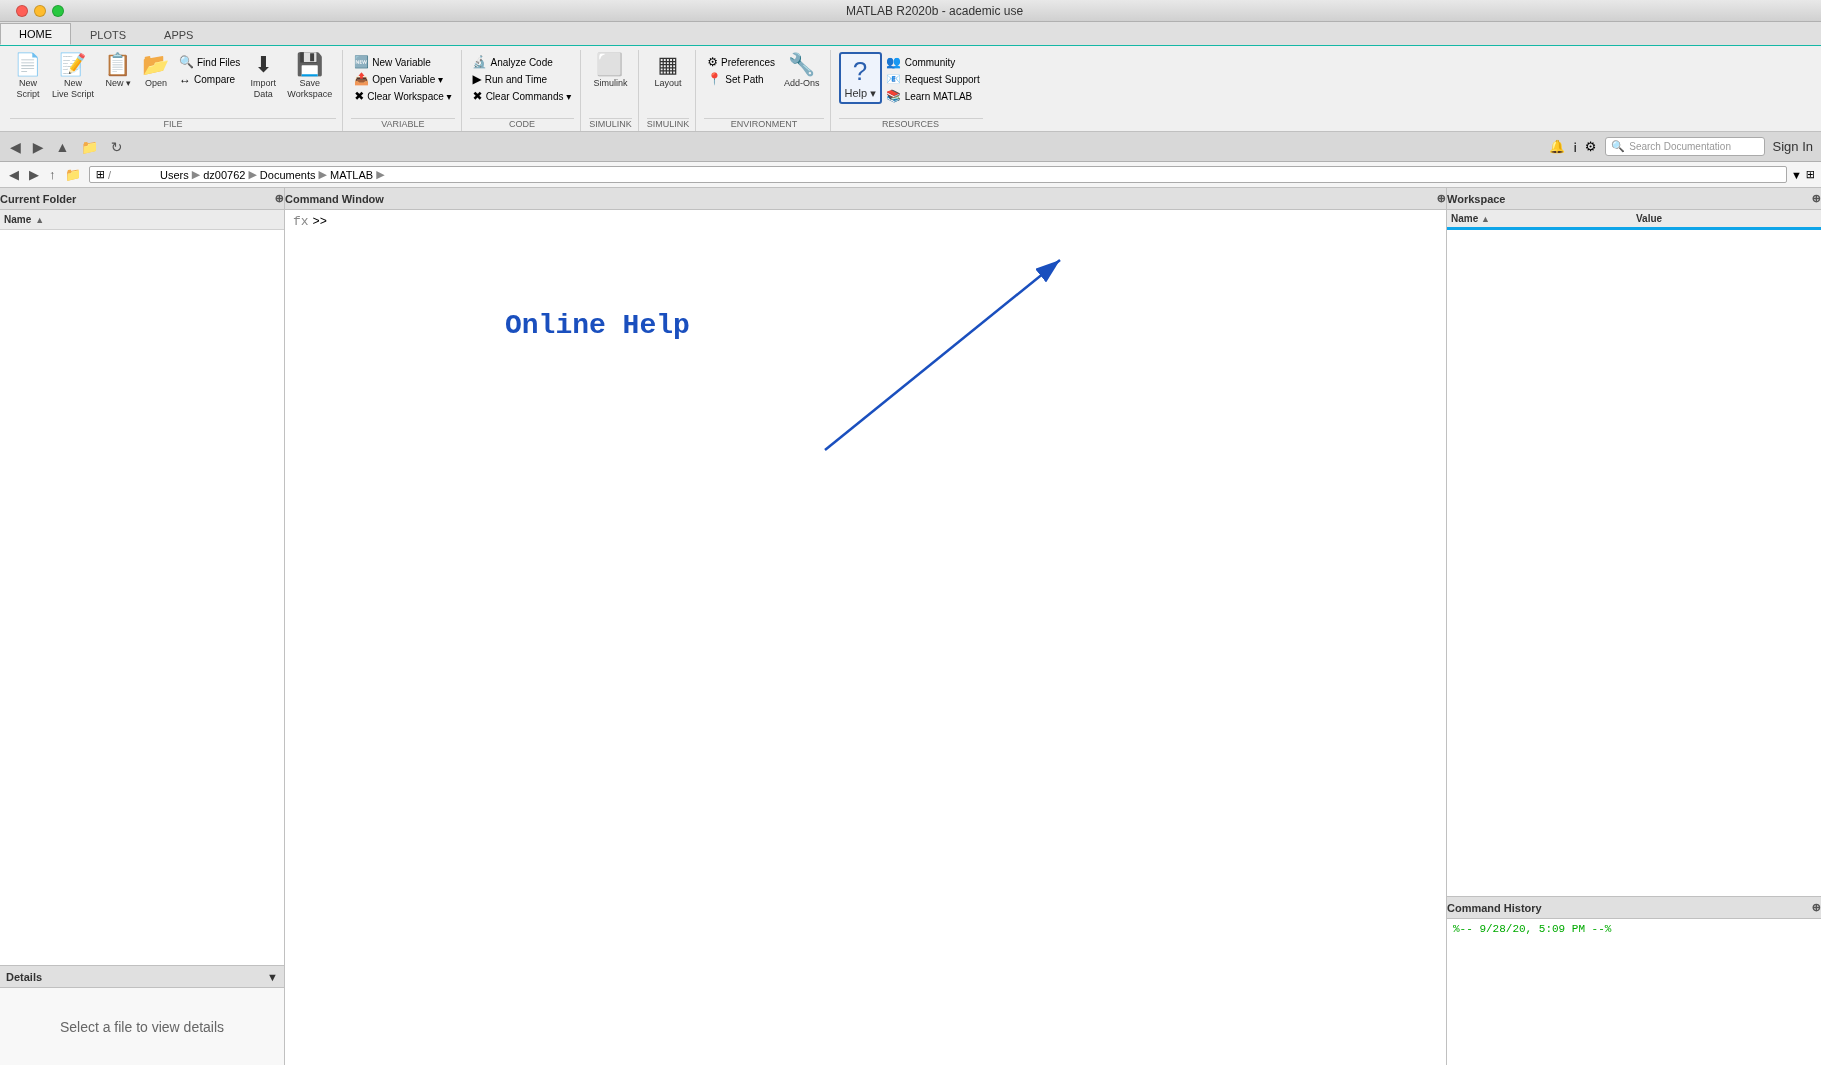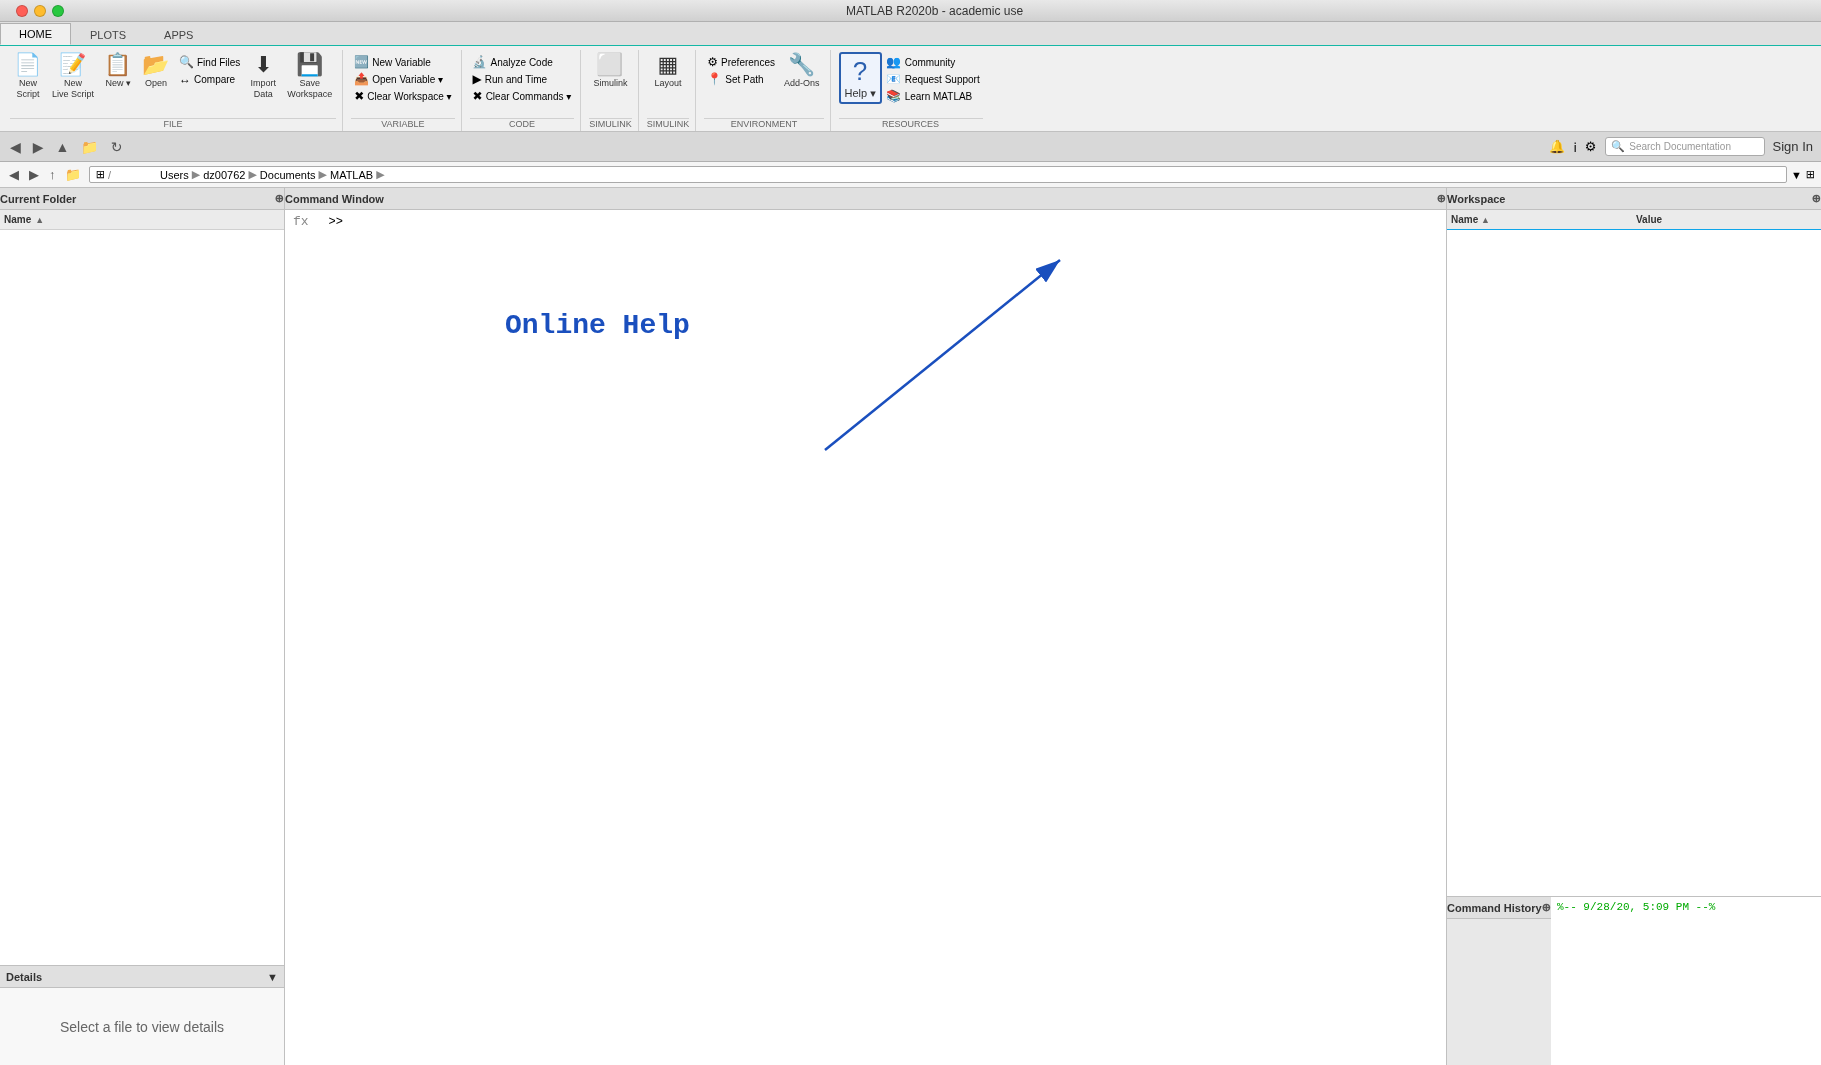--- a/index.html
+++ b/index.html
@@ -281,21 +281,21 @@
     }
     .command-window-area {
       flex: 1;
       background: white;
       padding: 4px 8px;
       font-family: 'Courier New', monospace;
       font-size: 12px;
       overflow: auto;
       position: relative;
     }
-    .cmd-prompt { display: flex; align-items: center; gap: 20px; }
+    .cmd-prompt { display: flex; align-items: center; gap: 4px; }
     .cmd-fx { font-size: 13px; color: #888; }
     .cmd-text { color: #000; }
     .online-help-annotation {
       position: absolute;
       left: 220px;
       top: 100px;
       color: #1a4fbe;
       font-family: 'Courier New', monospace;
       font-size: 28px;
       font-weight: bold;
@@ -316,34 +316,34 @@
     }
     .workspace-panel {
       flex: 1;
       display: flex;
       flex-direction: column;
       border-bottom: 1px solid #c0c0c0;
     }
     .workspace-col-header {
       height: 20px;
       background: #ebebeb;
-      border-bottom: 1px solid #0ea5e9;
+      border-bottom: 3px solid #0ea5e9;
       display: flex;
       align-items: center;
       padding: 0 4px;
       font-size: 10px;
       gap: 4px;
     }
     .workspace-col-name { font-weight: 600; color: #333; flex: 1; }
     .workspace-col-value { font-weight: 600; color: #333; flex: 1; }
     .workspace-content { flex: 1; background: white; }
     .cmd-history-panel {
       height: 168px;
       display: flex;
-      flex-direction: row;
+      flex-direction: column;
     }
     .cmd-history-content {
       flex: 1;
       background: white;
       padding: 4px 6px;
       font-family: 'Courier New', monospace;
       font-size: 11px;
       overflow-y: auto;
     }
     .cmd-history-entry { color: #00aa00; }

